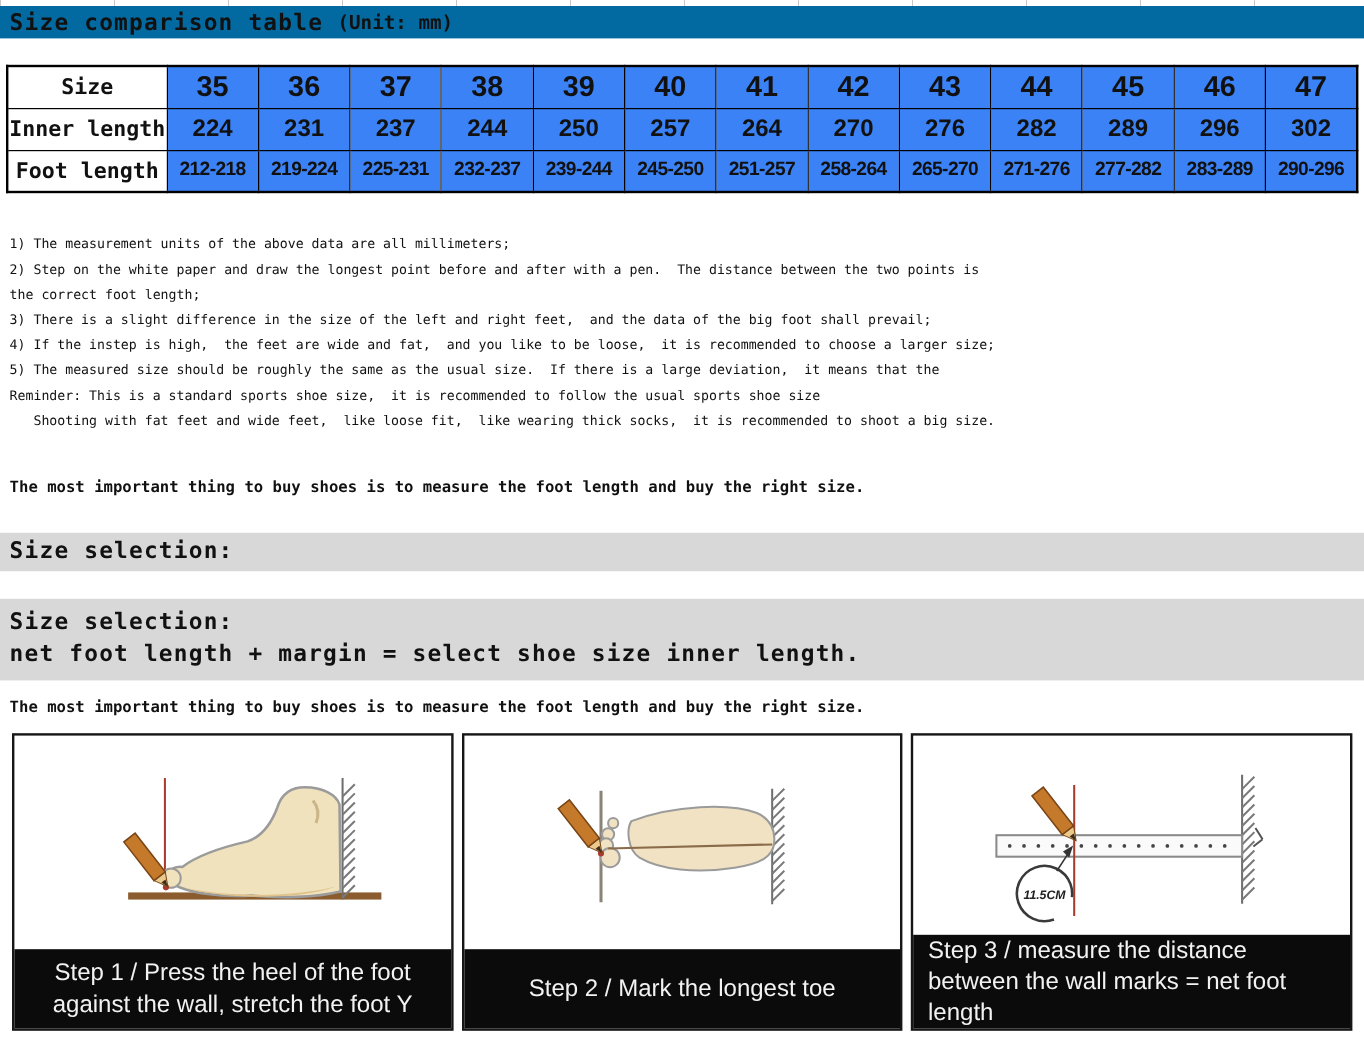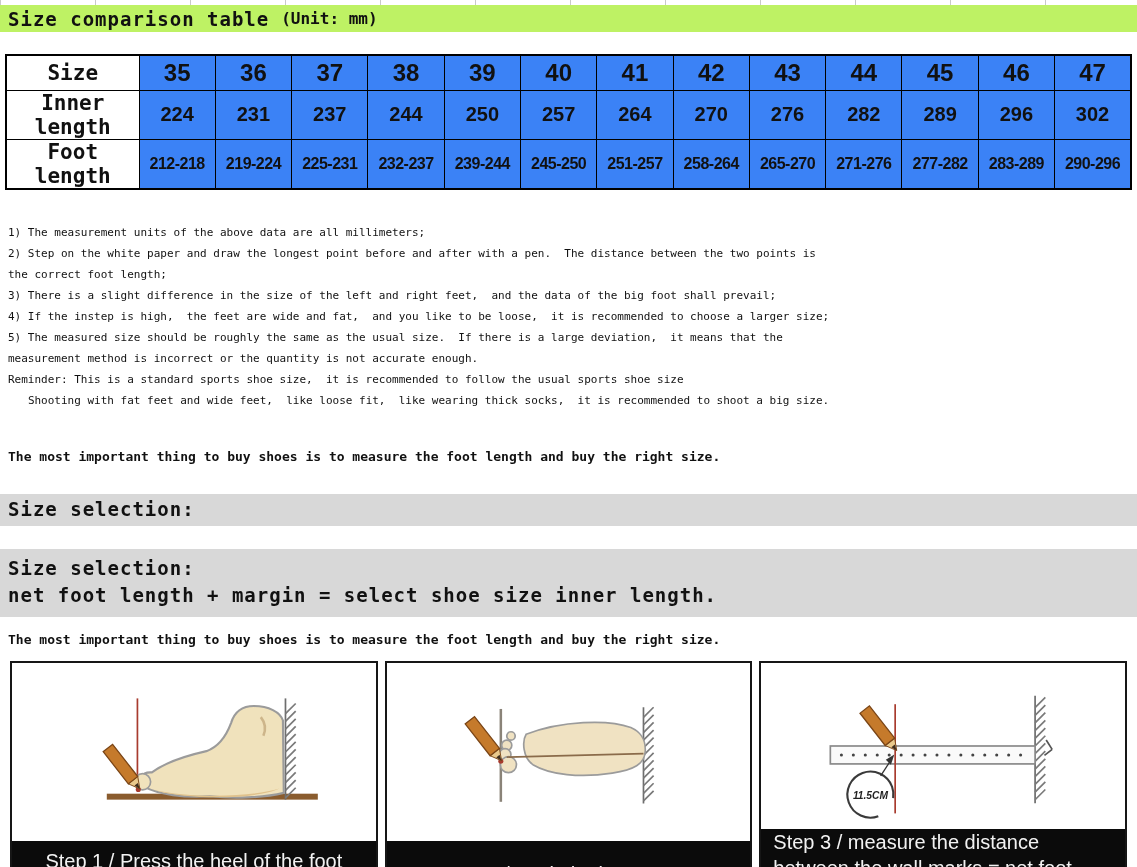--- a/index.html
+++ b/index.html
@@ -5,36 +5,36 @@
   * { box-sizing: border-box; margin: 0; padding: 0; }
   body {
     width: 1137px; height: 867px; background: #ffffff; overflow: hidden;
     font-family: "DejaVu Sans Mono", monospace; color: #111;
   }
   .top-ticks {
     height: 5px; width: 100%;
     background: repeating-linear-gradient(90deg, #c9c9c9 0 1px, transparent 1px 95px);
   }
   .title-bar {
-    background: #bef264; height: 27px; padding-left: 8px;
+    background: #0369a1; height: 27px; padding-left: 8px;
     display: flex; align-items: center; gap: 12px;
   }
   .title-bar .title { font-size: 19px; font-weight: bold; letter-spacing: 1px; }
   .title-bar .unit { font-size: 16px; font-weight: 700; }
 
   table.size-table {
     border-collapse: collapse; table-layout: fixed;
     width: 1127px; margin: 22px 0 0 5px; border: 2px solid #000;
   }
   table.size-table th, table.size-table td {
     border: 1px solid #000; height: 35px; text-align: center; vertical-align: middle;
     overflow: hidden; background: #3b82f6;
   }
   table.size-table th.lbl {
-    width: 133px; background: #ffffff; font-size: 21px; font-weight: 600;
+    width: 133px; background: #ffffff; font-size: 18px; font-weight: 600;
     font-family: "DejaVu Sans Mono", monospace;
   }
   tr.row-sizes td { font: bold 24px "Liberation Sans", sans-serif; }
   tr.row-inner td { font: bold 20px "Liberation Sans", sans-serif; }
   tr.row-foot  td { font: bold 16px "Liberation Sans", sans-serif; letter-spacing: -0.5px; }
 
   .notes { margin: 32px 0 0 8px; font-size: 11px; line-height: 21px; }
   .notes .note-line { white-space: pre-wrap; }
 
   .important-note { margin: 38px 0 0 8px; font-size: 13px; font-weight: 600; }
@@ -127,21 +127,20 @@
 </tbody>
   </table>
 
 <div class="notes">
     <div class="note-line">1) The measurement units of the above data are all millimeters;</div>
     <div class="note-line">2) Step on the white paper and draw the longest point before and after with a pen.  The distance between the two points is</div>
     <div class="note-line">the correct foot length;</div>
     <div class="note-line">3) There is a slight difference in the size of the left and right feet,  and the data of the big foot shall prevail;</div>
     <div class="note-line">4) If the instep is high,  the feet are wide and fat,  and you like to be loose,  it is recommended to choose a larger size;</div>
     <div class="note-line">5) The measured size should be roughly the same as the usual size.  If there is a large deviation,  it means that the</div>
-    <div class="note-line">measurement method is incorrect or the quantity is not accurate enough.</div>
     <div class="note-line">Reminder: This is a standard sports shoe size,  it is recommended to follow the usual sports shoe size</div>
     <div class="note-line">   Shooting with fat feet and wide feet,  like loose fit,  like wearing thick socks,  it is recommended to shoot a big size.</div>
   </div>
 
 <div class="important-note">The most important thing to buy shoes is to measure the foot length and buy the right size.</div>
 
 <div class="banner">Size selection:</div>
 
 <div class="selection-block">
   <div>Size selection:</div>

